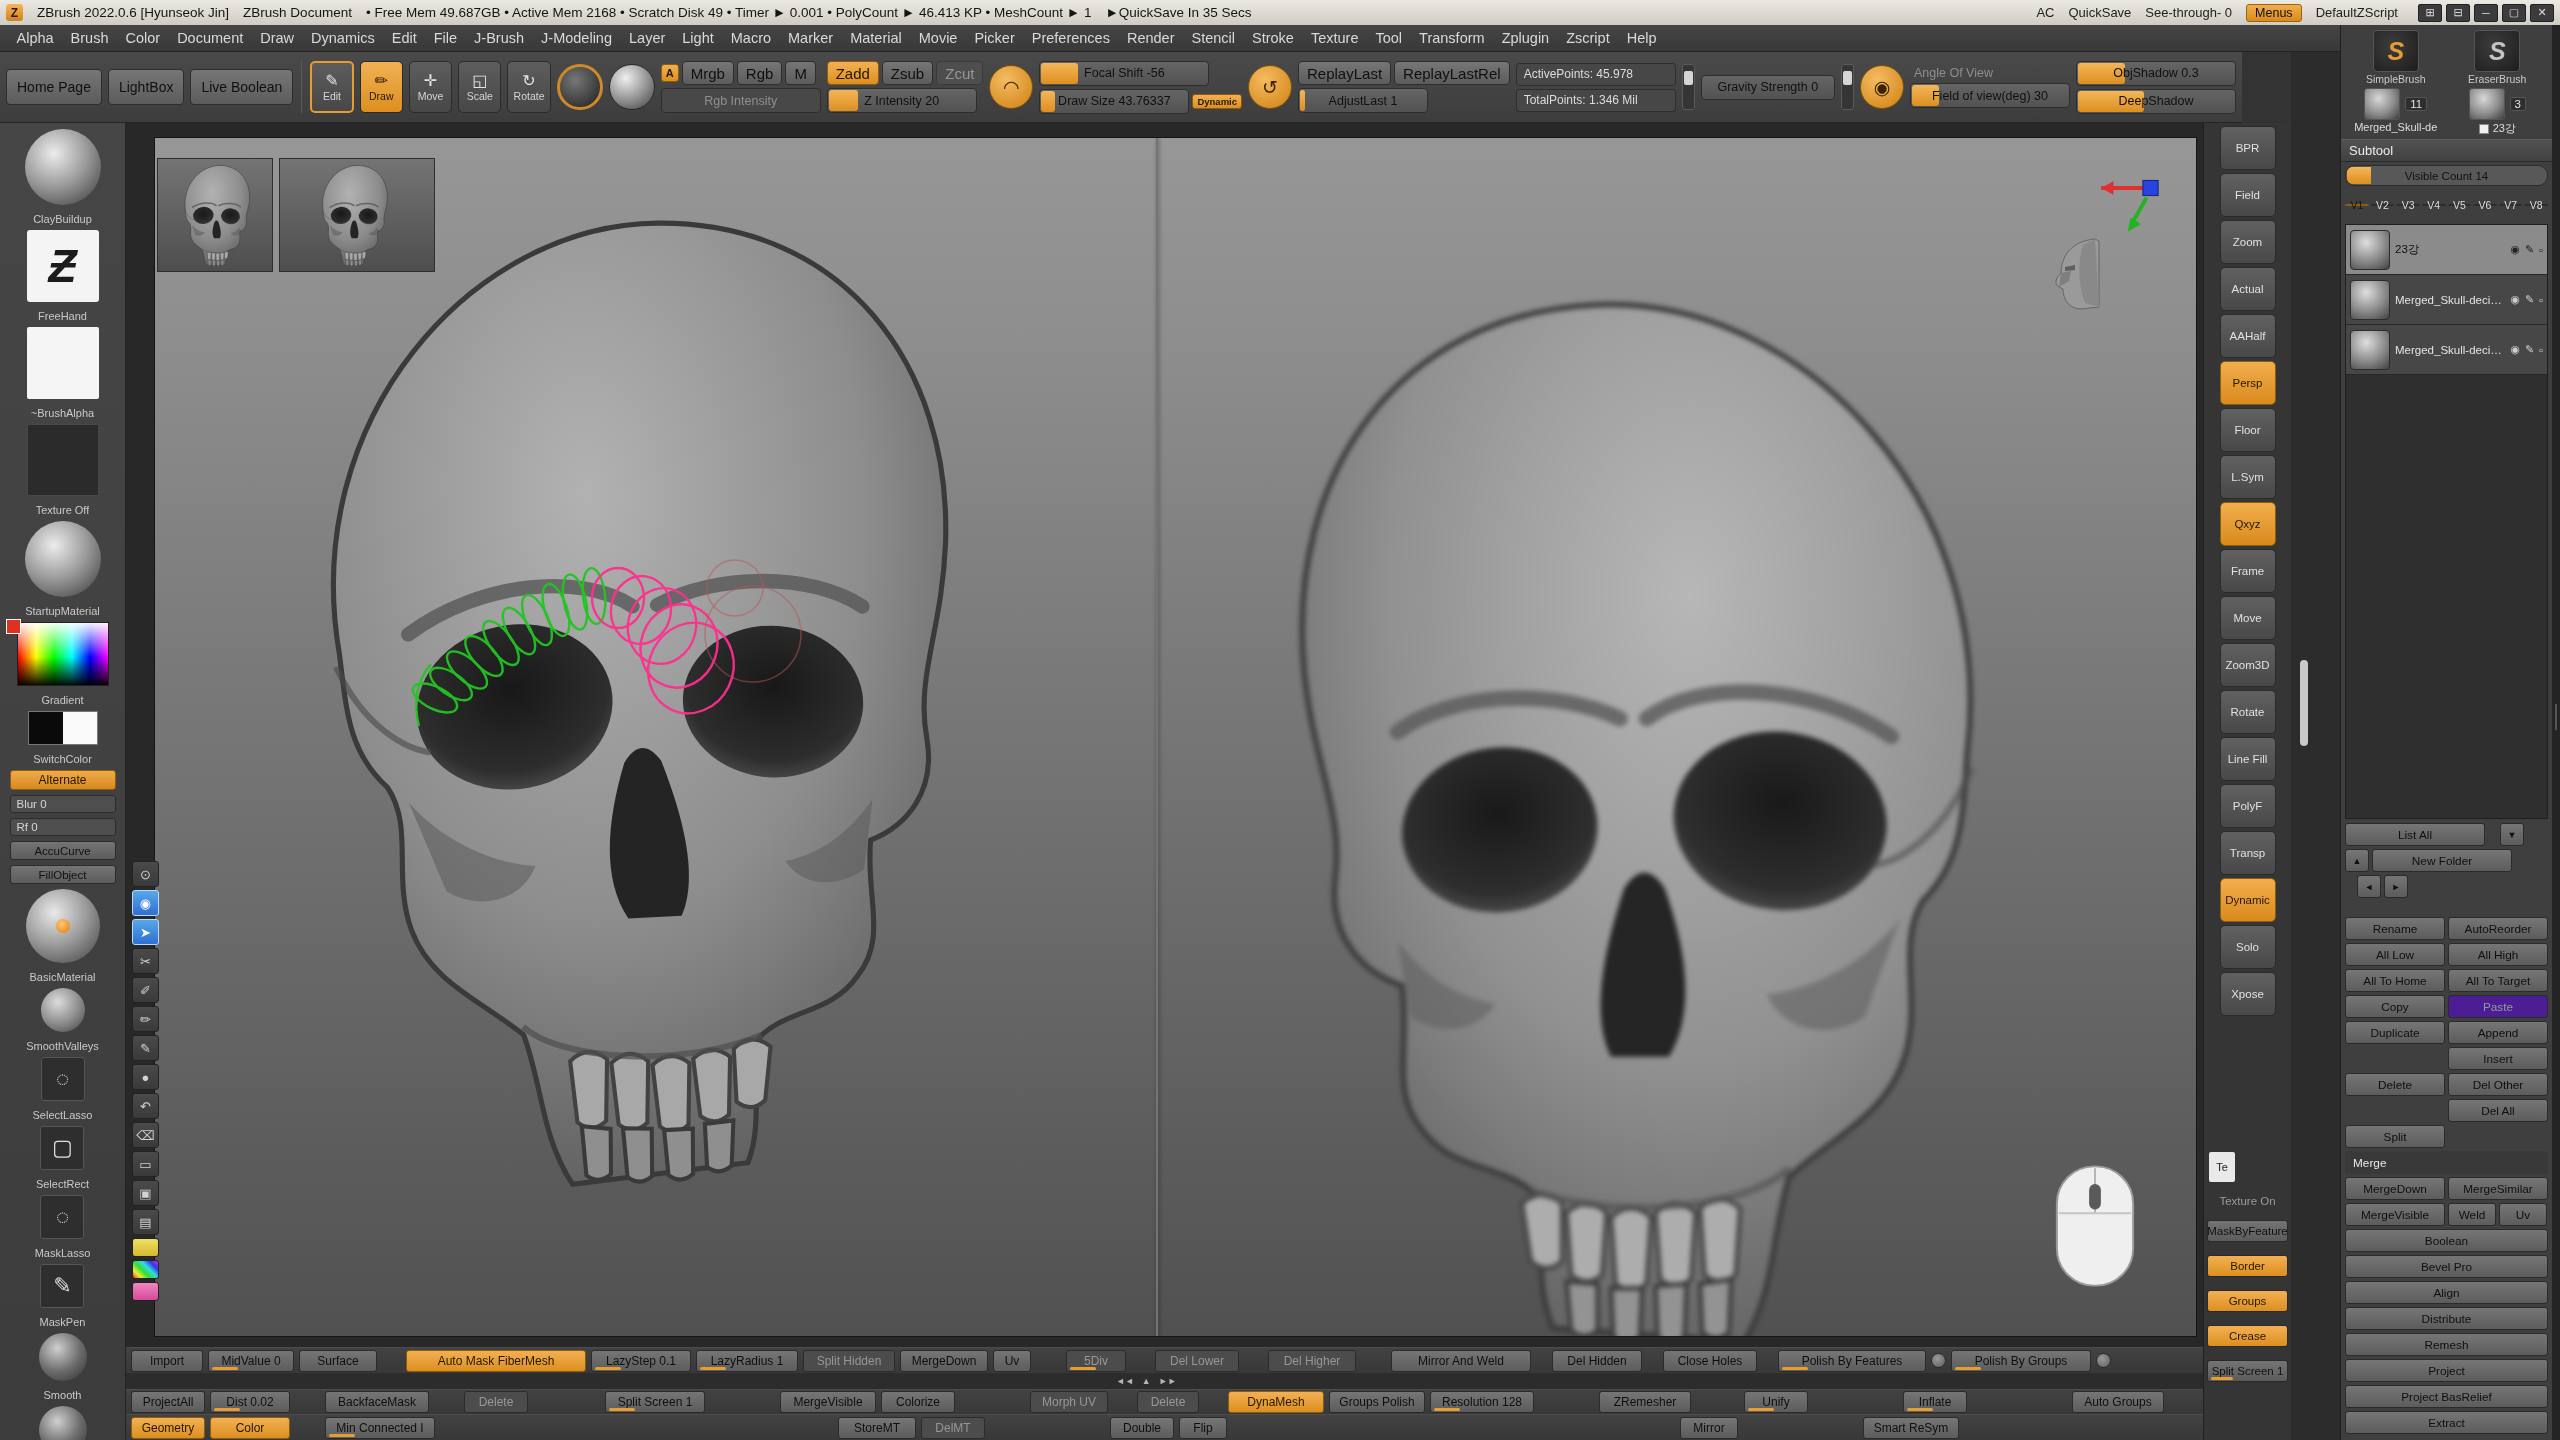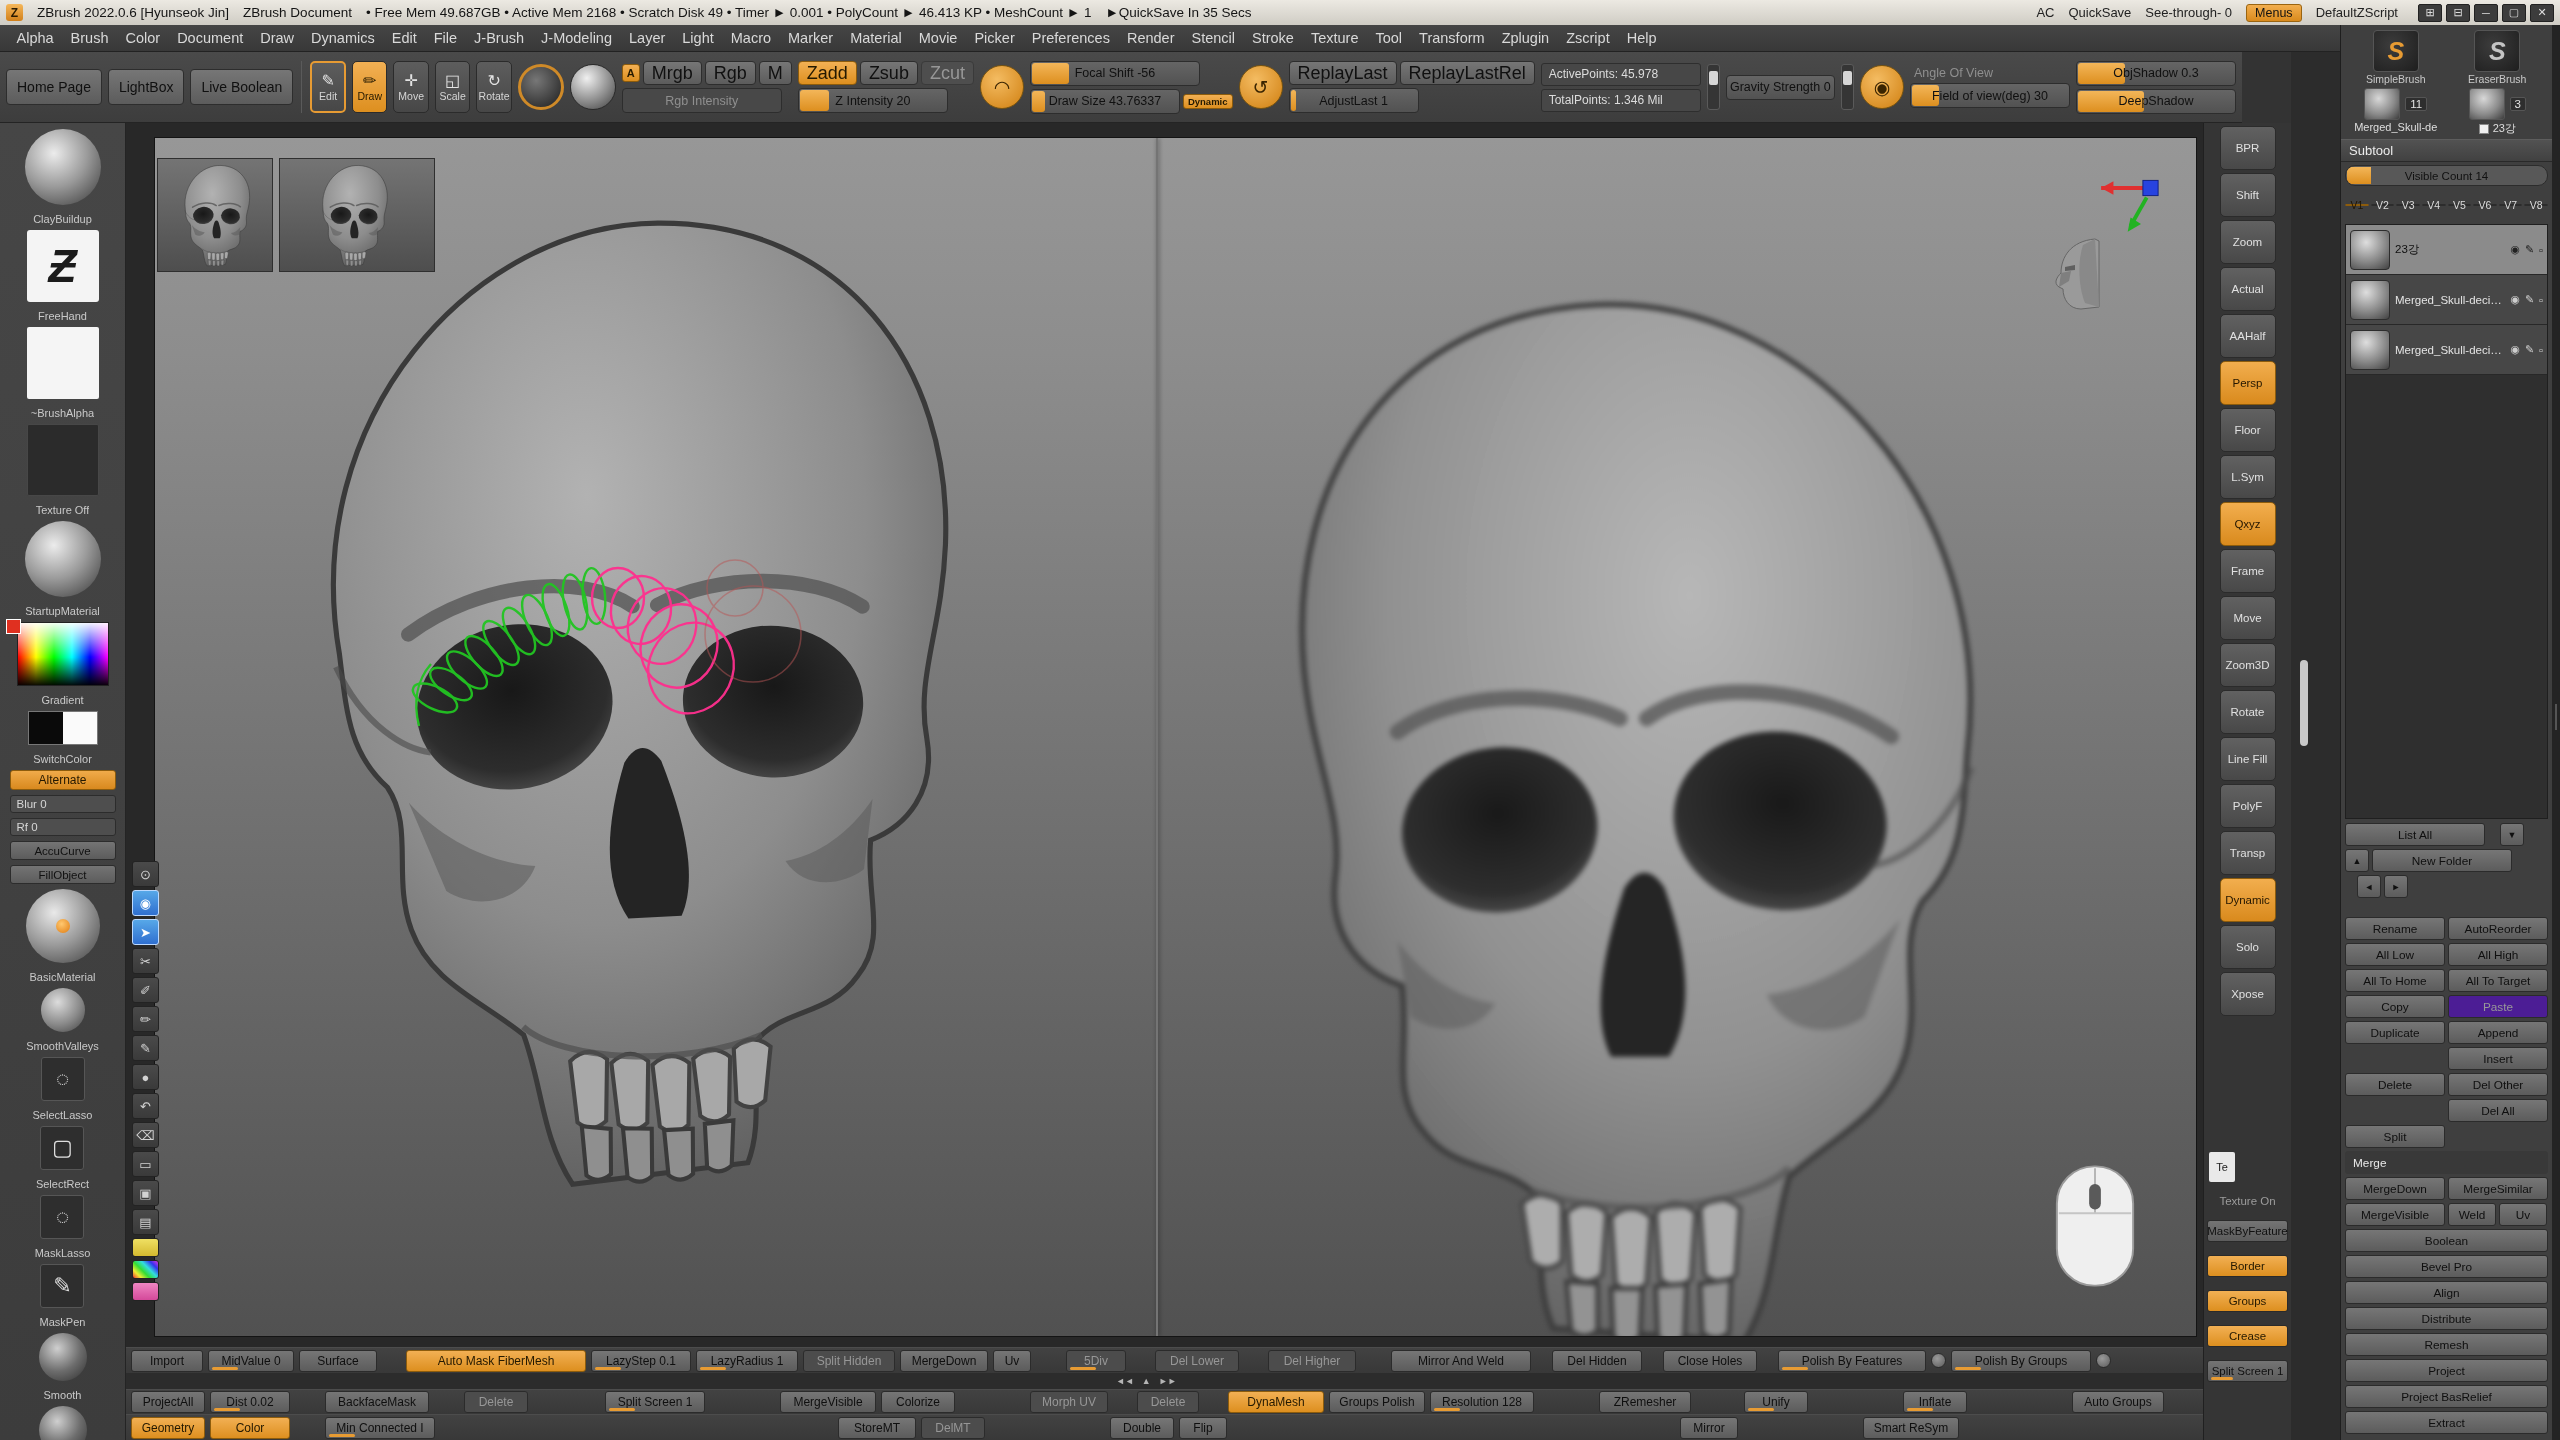--- a/index.html
+++ b/index.html
@@ -19,21 +19,21 @@
   .win-btn{width:24px;height:18px;background:#3c3c3c;color:#ddd;font-size:11px;display:flex;align-items:center;justify-content:center;border-radius:2px;border:1px solid #222}
 
   
   .menubar{position:absolute;left:0;top:25px;width:2340px;height:27px;background:linear-gradient(#454545,#383838);border-bottom:1px solid #222;display:flex;align-items:center;padding:0 8px;font-size:14.5px;color:#d9d9d9;z-index:30}
   .menu-item{padding:3px 8.5px;border-radius:3px;white-space:nowrap}
 
   
   .shelf{position:absolute;left:0;top:52px;width:2242px;height:71px;background:linear-gradient(#4a4a4a,#3d3d3d);border-bottom:1px solid #242424;display:flex;align-items:center;gap:6px;padding:0 6px;overflow:hidden;z-index:20}
   .btn{background:linear-gradient(#767676,#5c5c5c);border:1px solid #2d2d2d;border-radius:4px;color:#101010;font-size:13px;display:inline-flex;align-items:center;justify-content:center;padding:0 10px;height:26px;white-space:nowrap}
   .btn.big{height:36px;font-size:14px}
-  .btn.sm{height:24px;padding:0 8px;font-size:18px}
+  .btn.sm{height:24px;padding:0 8px;font-size:15px}
   .btn.orange{background:linear-gradient(#f2b054,#dd8f1f);color:#241900;border-color:#8d5c0c}
   .btn.dim{background:#4e4e4e;color:#979797;border-color:#3a3a3a}
   .shelf-sep{width:1px;height:52px;background:#5a5a5a;margin:0 2px}
   .tool-btn{width:45px;height:52px;background:linear-gradient(#5d5d5d,#474747);border:1px solid #2b2b2b;border-radius:5px;display:flex;flex-direction:column;align-items:center;justify-content:center;gap:1px}
   .tool-btn .tb-ico{font-size:16px;color:#e3e3e3;line-height:1}
   .tool-btn .tb-lbl{font-size:10.5px;color:#d5d5d5}
   .tool-btn.orange{background:linear-gradient(#f2b054,#dd8f1f)}
   .tool-btn.orange .tb-ico,.tool-btn.orange .tb-lbl{color:#241900}
   .tool-btn.outlined{border:2px solid var(--orange)}
   .brush-preview{width:46px;height:46px;border-radius:50%;background:radial-gradient(circle at 38% 34%,#777,#1d1d1d);border:3px solid #cf8a28;flex:none}
@@ -696,21 +696,21 @@
     <div class="bb" style="width: 64px; margin-left: 120px;">Double</div>
     <div class="bb" style="width: 48px;">Flip</div>
     <div class="bb" style="width: 58px; margin-left: 448px;">Mirror</div>
     <div class="bb" style="width: 96px; margin-left: 120px;">Smart ReSym</div>
   </div>
 
 <div class="rightshelf">
   <div class="rs-list">
 
   <div class="rs-item">BPR</div>
-      <div class="rs-item">Shift</div>
+      <div class="rs-item">Field</div>
       <div class="rs-item">Zoom</div>
       <div class="rs-item">Actual</div>
       <div class="rs-item">AAHalf</div>
       <div class="rs-item active">Persp</div>
       <div class="rs-item">Floor</div>
       <div class="rs-item">L.Sym</div>
       <div class="rs-item active">Qxyz</div>
       <div class="rs-item">Frame</div>
       <div class="rs-item">Move</div>
       <div class="rs-item">Zoom3D</div>

